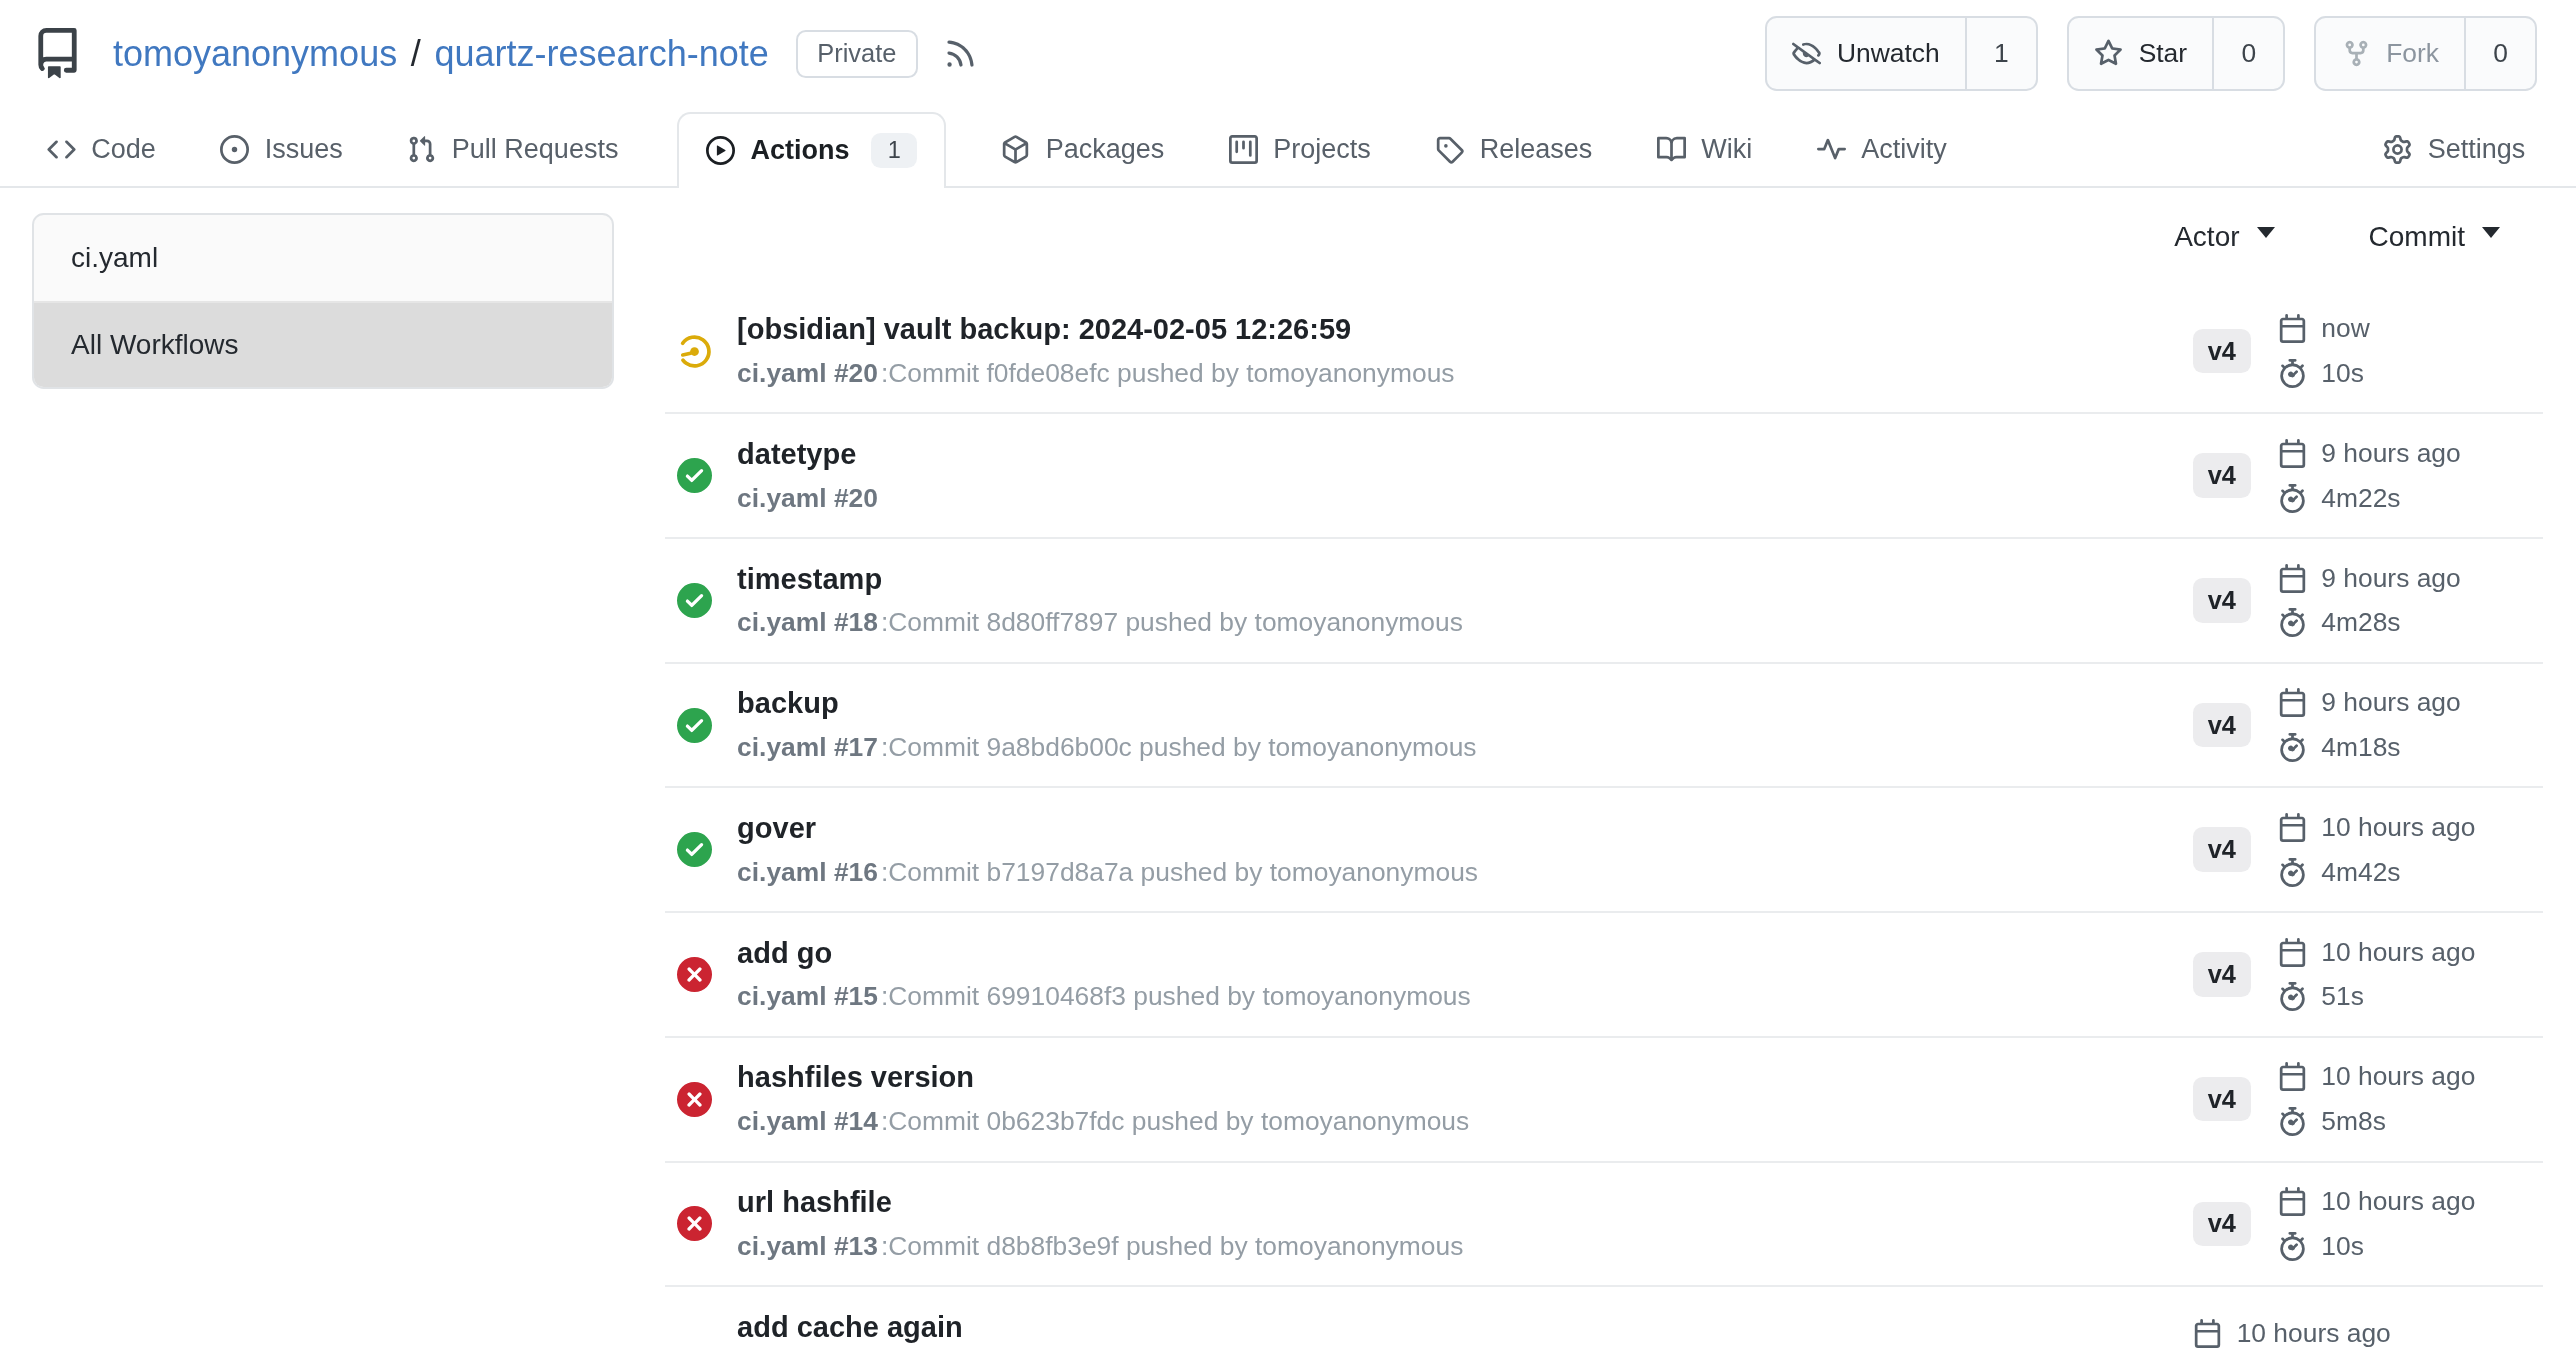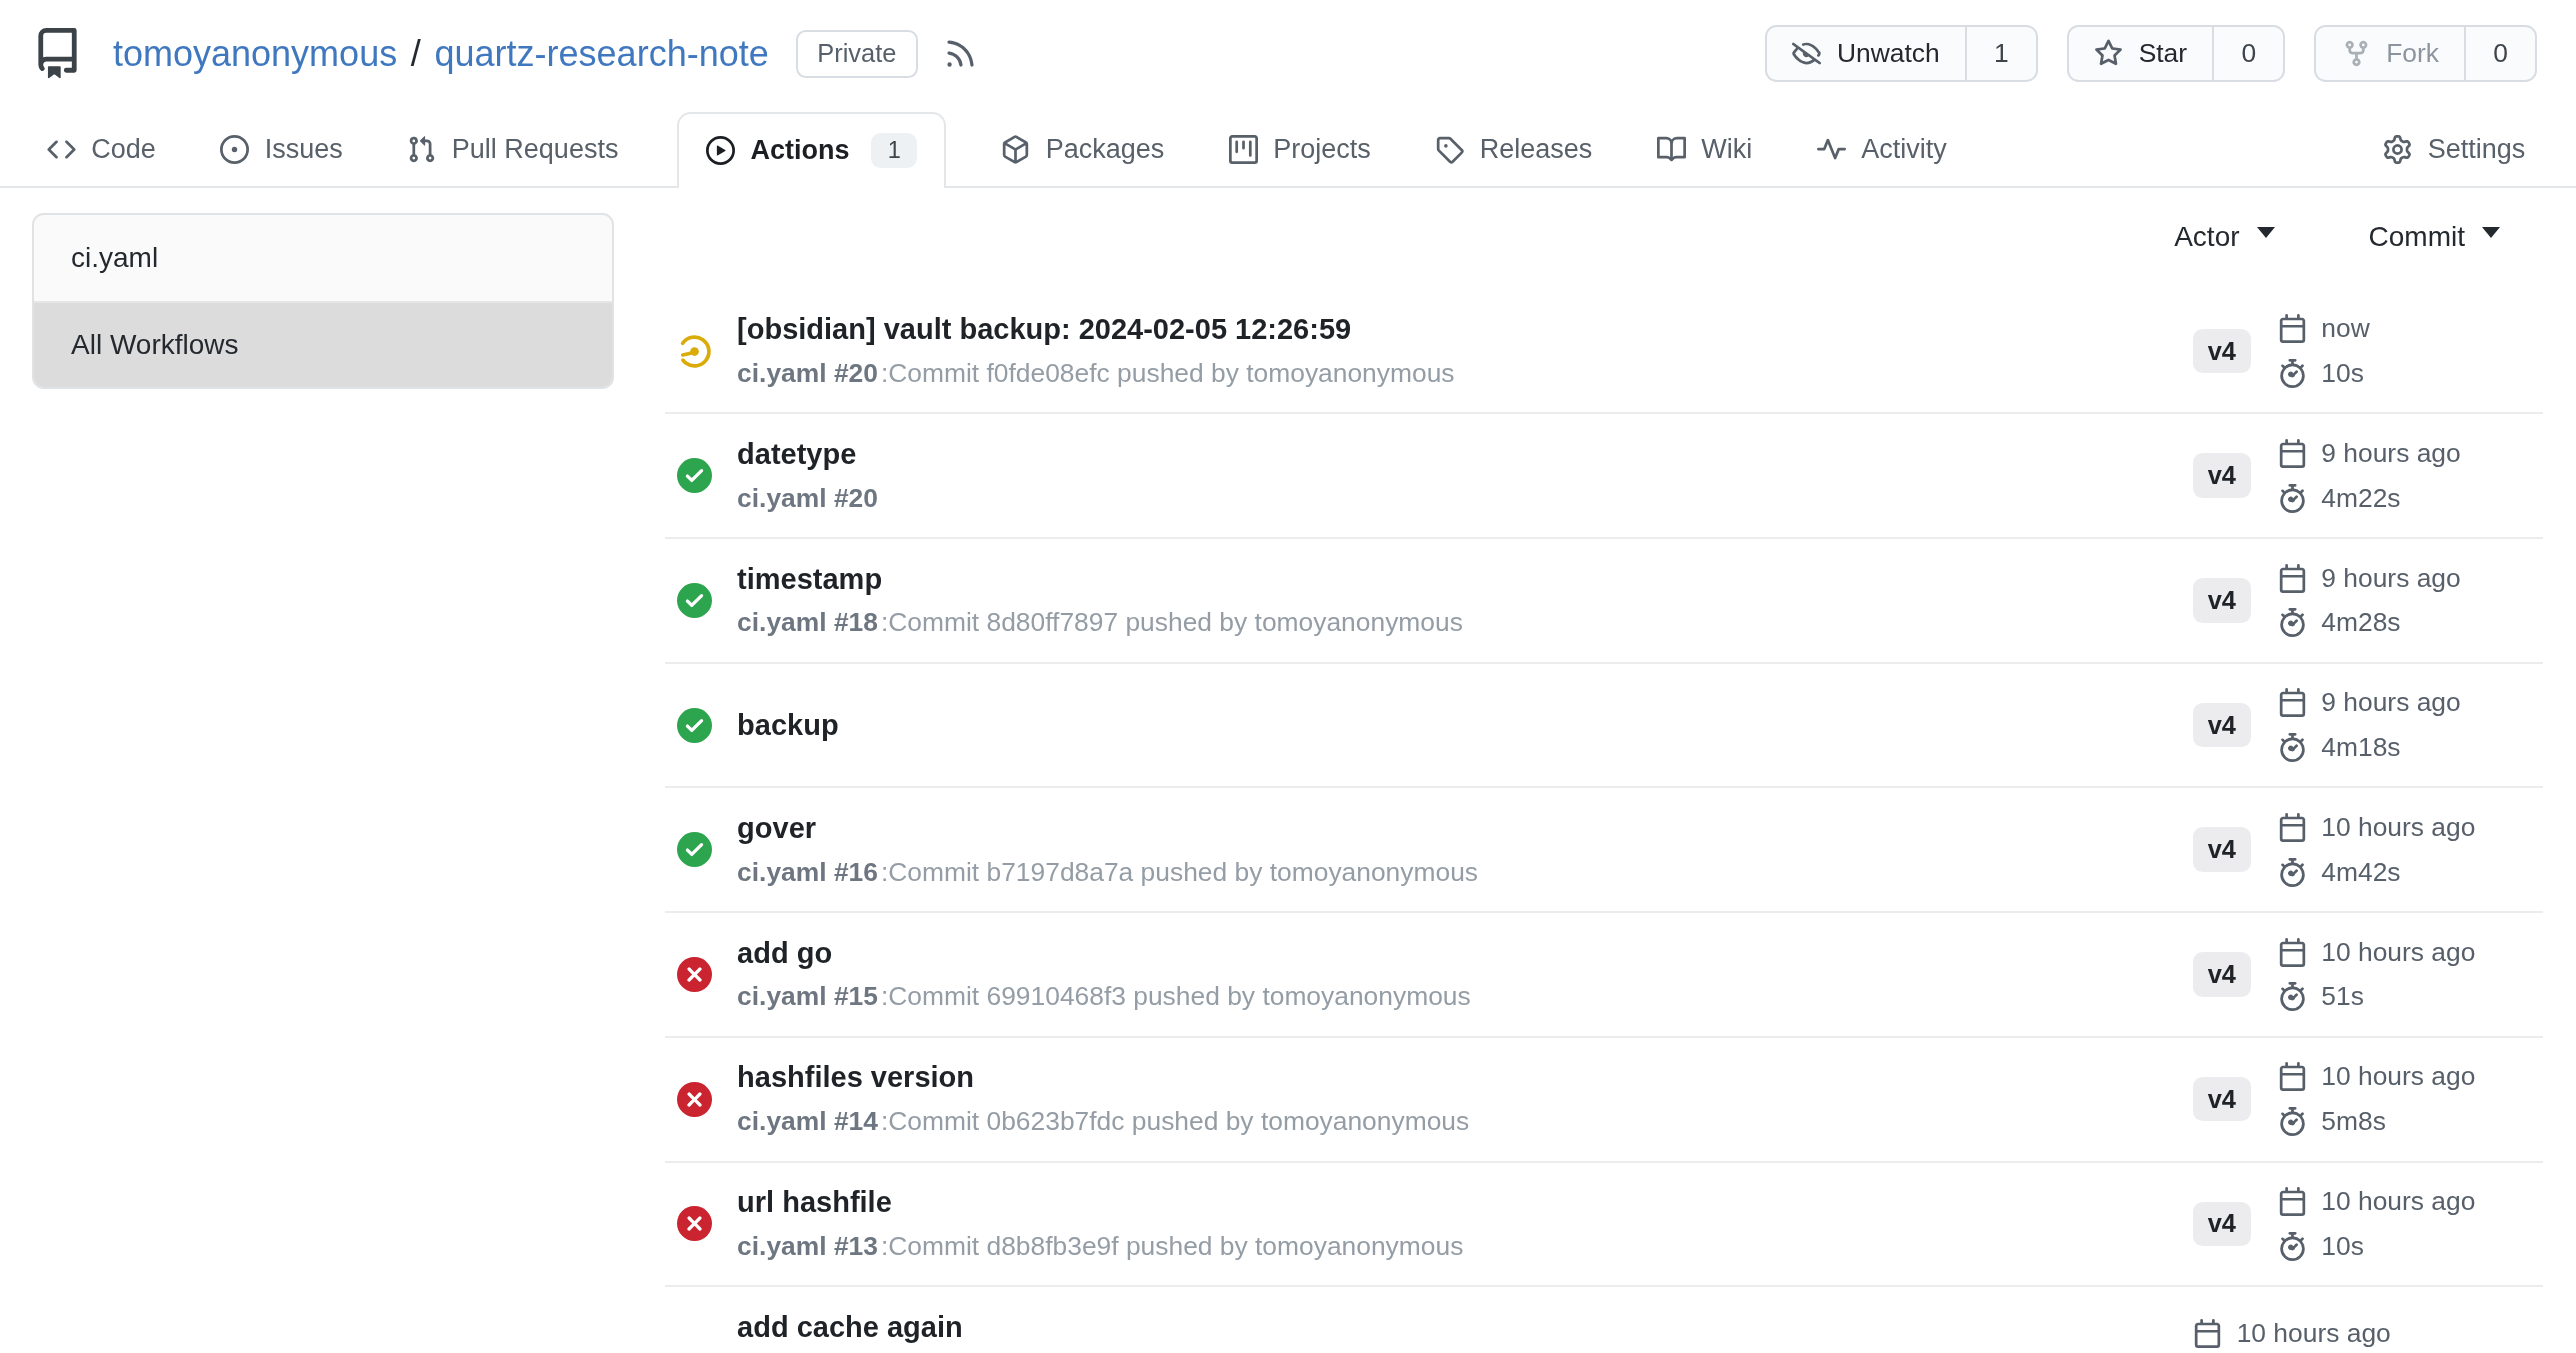--- a/index.html
+++ b/index.html
@@ -25,21 +25,21 @@
   .repo-sep { color: #24292f; }
   .private-badge {
     margin-left: 27px; font-size: 25.4px; color: #57606a;
     border: 2px solid #d8dde3; border-radius: 9.8px; padding: 7.8px 19.6px;
     background: #fff;
   }
   .feed-icon { margin-left: 25.4px; color: #57606a; }
   .feed-icon svg { width: 35px; height: 35px; }
   .header-actions { margin-left: auto; display: flex; gap: 29px; }
   .btn-group {
-    display: flex; align-items: stretch; height: 57px;
+    display: flex; align-items: stretch; height: 75px;
     border: 2px solid #d8dde3; border-radius: 11.7px; overflow: hidden;
     background: #fafbfc; font-size: 26.4px; cursor: pointer;
   }
   .btn-main { display: flex; align-items: center; gap: 15.6px; padding: 0 25.4px; color: #24292f; }
   .btn-main svg { width: 29px; height: 29px; color: #57606a; }
   .btn-count { display: flex; align-items: center; padding: 0 27px; border-left: 2px solid #d8dde3; color: #3d444b; }
   .btn-group.disabled .btn-main { color: #8c959f; }
   .btn-group.disabled .btn-main svg { color: #a8b0b6; }
 
   
@@ -360,20 +360,24 @@
         <div class="run-row">
     <span class="status-icon success">
 
       <svg class="icon-success" viewBox="0 0 16 16">
               <path fill="currentColor" d="M8 16A8 8 0 1 1 8 0a8 8 0 0 1 0 16Zm3.78-9.72a.751.751 0 0 0-.018-1.042.751.751 0 0 0-1.042-.018L6.75 9.19 5.28 7.72a.751.751 0 0 0-1.042.018.751.751 0 0 0-.018 1.042l2 2a.75.75 0 0 0 1.06 0Z"></path>
             </svg>
 
     </span>
     <span class="run-text">
       <span class="run-title">backup</span>
+      <span class="run-sub">
+        <span class="run-workflow">ci.yaml #17</span>
+        <span class="run-desc">:Commit 9a8bd6b00c pushed by tomoyanonymous</span>
+      </span>
     </span>
     <span class="run-right">
       <span class="run-badge">v4</span>
       <span class="run-meta">
         <span class="meta-line">
           <svg viewBox="0 0 16 16">
                   <path fill="currentColor" d="M4.75 0a.75.75 0 0 1 .75.75V2h5V.75a.75.75 0 0 1 1.5 0V2h1.25c.966 0 1.75.784 1.75 1.75v10.5A1.75 1.75 0 0 1 13.25 16H2.75A1.75 1.75 0 0 1 1 14.25V3.75C1 2.784 1.784 2 2.75 2H4V.75A.75.75 0 0 1 4.75 0ZM2.5 7.5v6.75c0 .138.112.25.25.25h10.5a.25.25 0 0 0 .25-.25V7.5Zm10.75-4H2.75a.25.25 0 0 0-.25.25V6h11V3.75a.25.25 0 0 0-.25-.25Z"></path>
                 </svg>
           <span>9 hours ago</span>
         </span>

